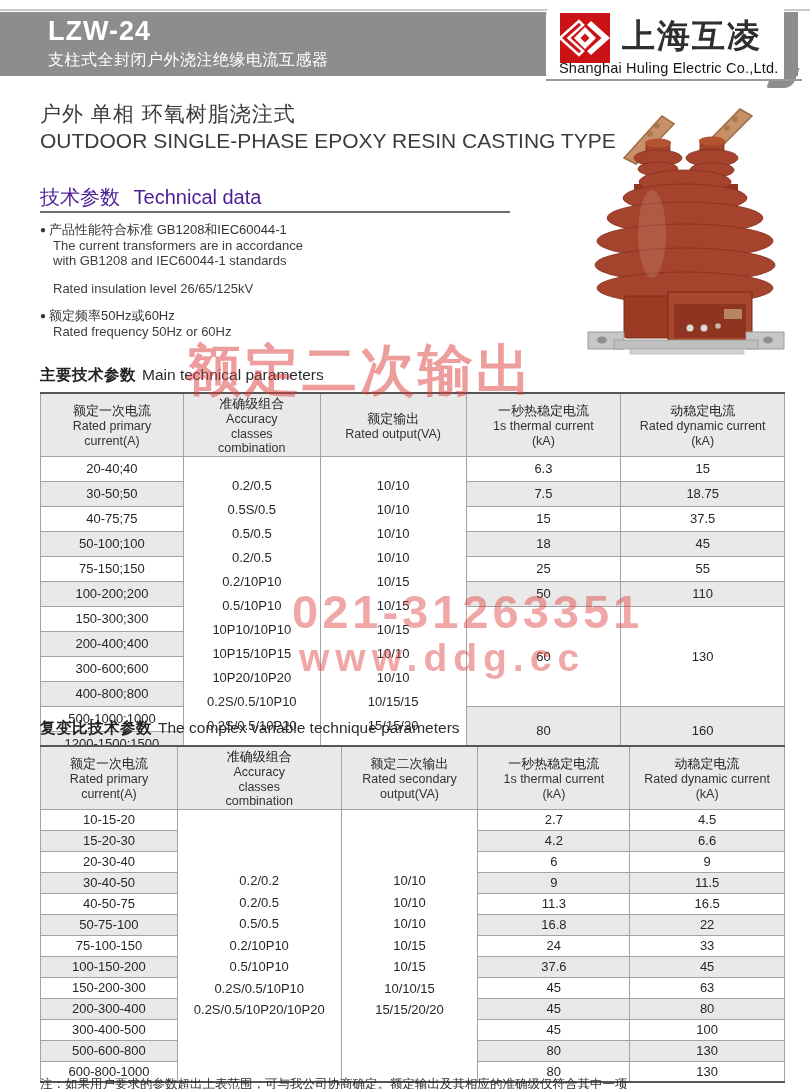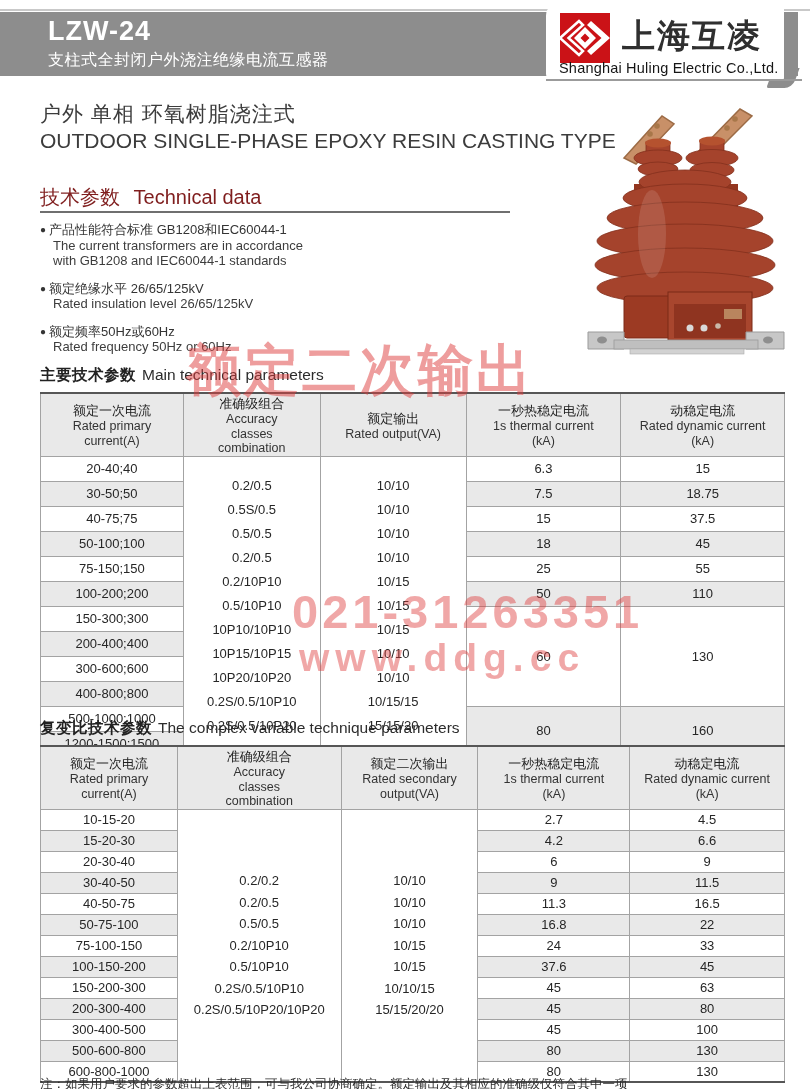--- a/index.html
+++ b/index.html
@@ -18,21 +18,21 @@
               border-radius:14px 2px 2px 6px; z-index:2;padding-left:40px; }
   .logo-underline { position:absolute; left:546px; top:79px; width:256px; height:2px; background:#9b9b9b; z-index:3; }
   .logo-mark { position:absolute; left:14px; top:11px; width:50px; height:50px; }
   .logo-cn { position:absolute; left:76px; top:12px; font-size:33px; font-weight:bold; color:#2f2f2f; letter-spacing:2px; }
   .logo-en { position:absolute; left:13px; top:58px; font-size:14.5px; color:#161616; letter-spacing:0.2px; }
 
   
   .intro { position:absolute; left:40px; top:100px; color:#3c3c3c; font-size:21px; line-height:27px; }
   .intro .cn { letter-spacing:1px; }
 
-  .tech-head { position:absolute; left:40px; top:184px; font-size:20px; color:#7f1d1d; }
+  .tech-head { position:absolute; left:40px; top:184px; font-size:20px; color:#4c1d95; }
   .tech-underline { position:absolute; left:40px; top:211px; width:470px; height:1.5px; background:#6f6f6f; }
 
   .bullets { position:absolute; top:222px; font-size:13px; color:#343434; }
   .bullets.left  { left:40px;  width:272px; }
   .bullets.right { left:310px; width:258px; }
   .bullet { margin-bottom:12px; }
   .b-cn { line-height:15.5px; }
   .b-cn::before { content:"●"; font-size:10px; margin-right:3px; vertical-align:1px; }
   .b-en { line-height:15.5px; padding-left:13px; white-space:pre-line; color:#3d3d3d; }
 
@@ -104,21 +104,20 @@
     <span class="en" style="margin-left:8px;">Technical data</span>
   </div>
   <div class="tech-underline"></div>
   <div class="bullets left" id="bullets-left">
       <div class="bullet">
         <div class="b-cn">产品性能符合标准 GB1208和IEC60044-1</div>
         <div class="b-en">The current transformers are in accordance
 with GB1208 and IEC60044-1 standards</div>
       </div>
       <div class="bullet">
-        <div class="b-cn">额定绝缘水平 26/65/125kV</div>
         <div class="b-en">Rated insulation level 26/65/125kV</div>
       </div>
       <div class="bullet">
         <div class="b-cn">额定频率50Hz或60Hz</div>
         <div class="b-en">Rated frequency 50Hz or 60Hz</div>
       </div>
     </div>
 
   <svg class="photo" viewBox="0 0 235 250">
 

